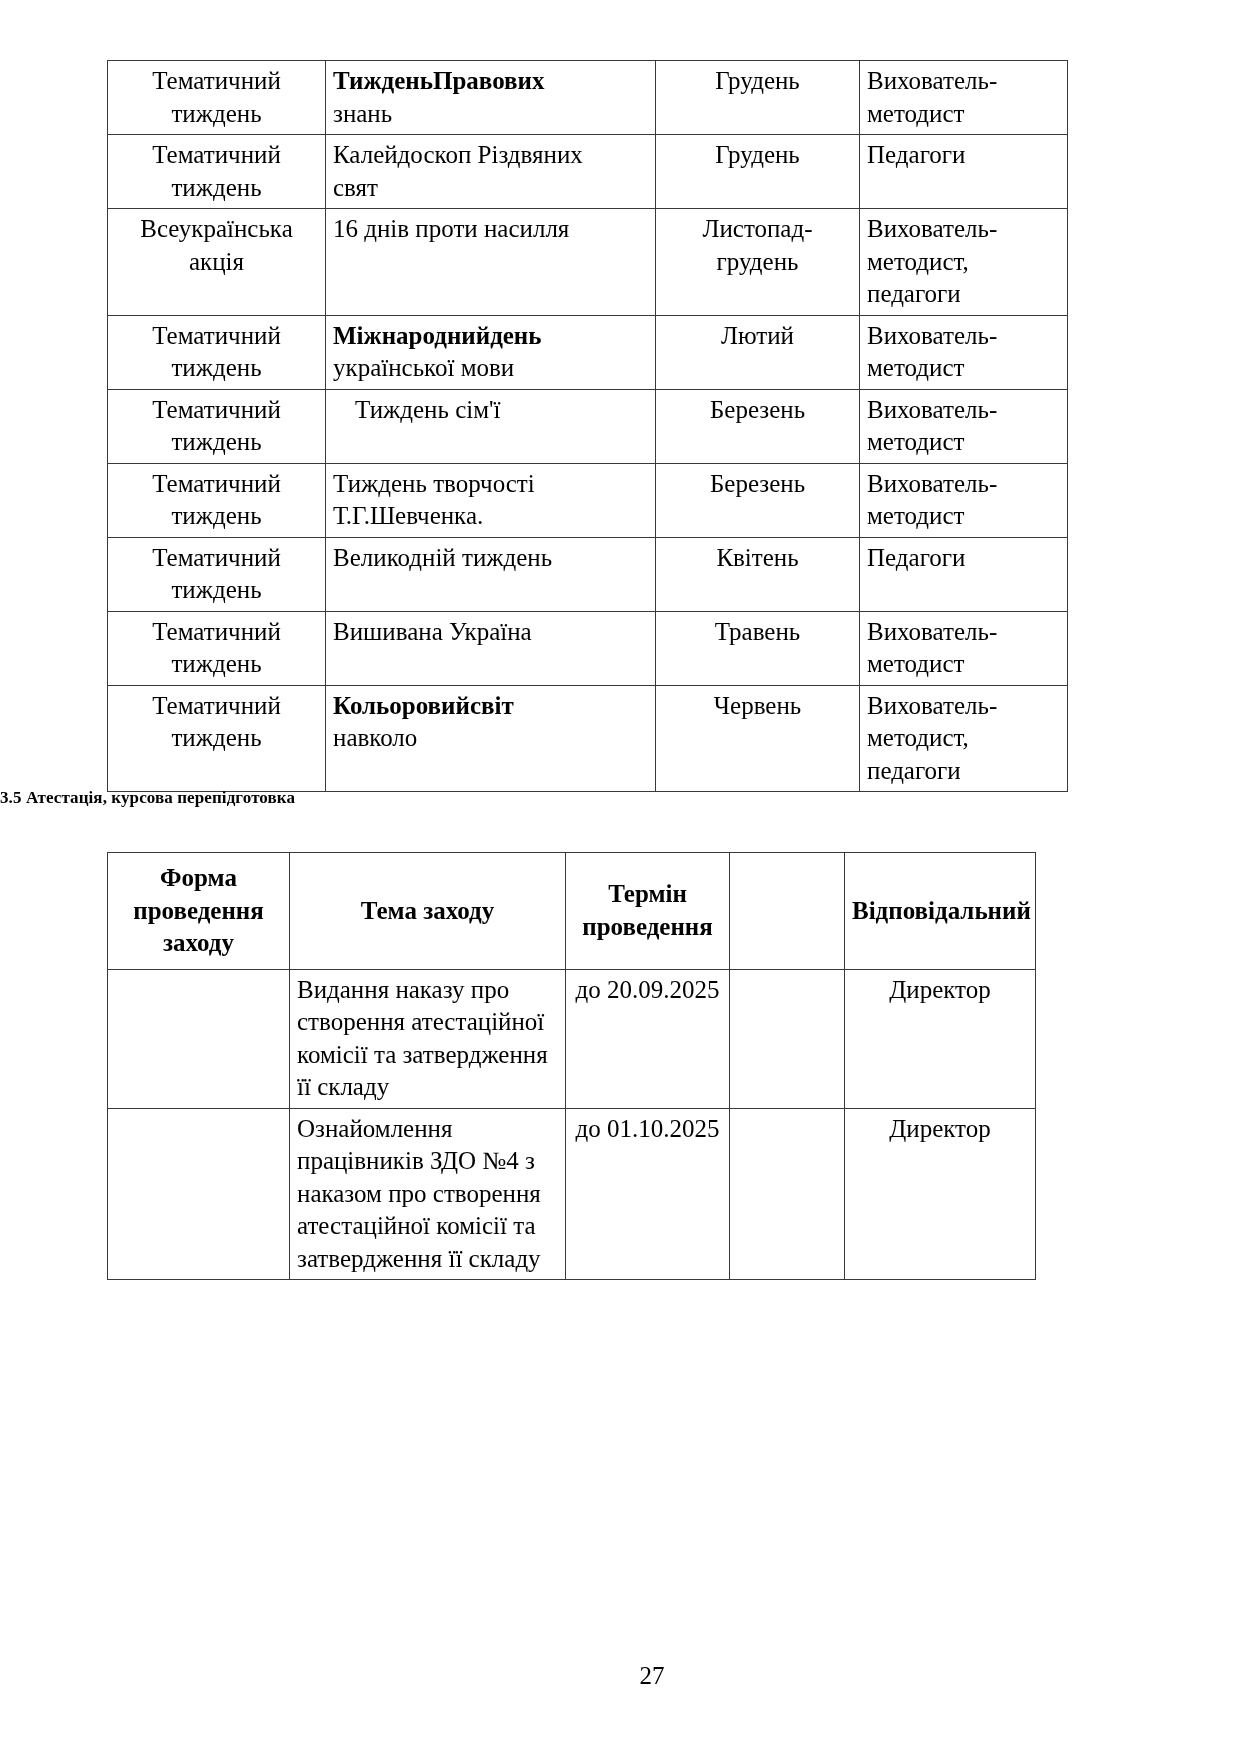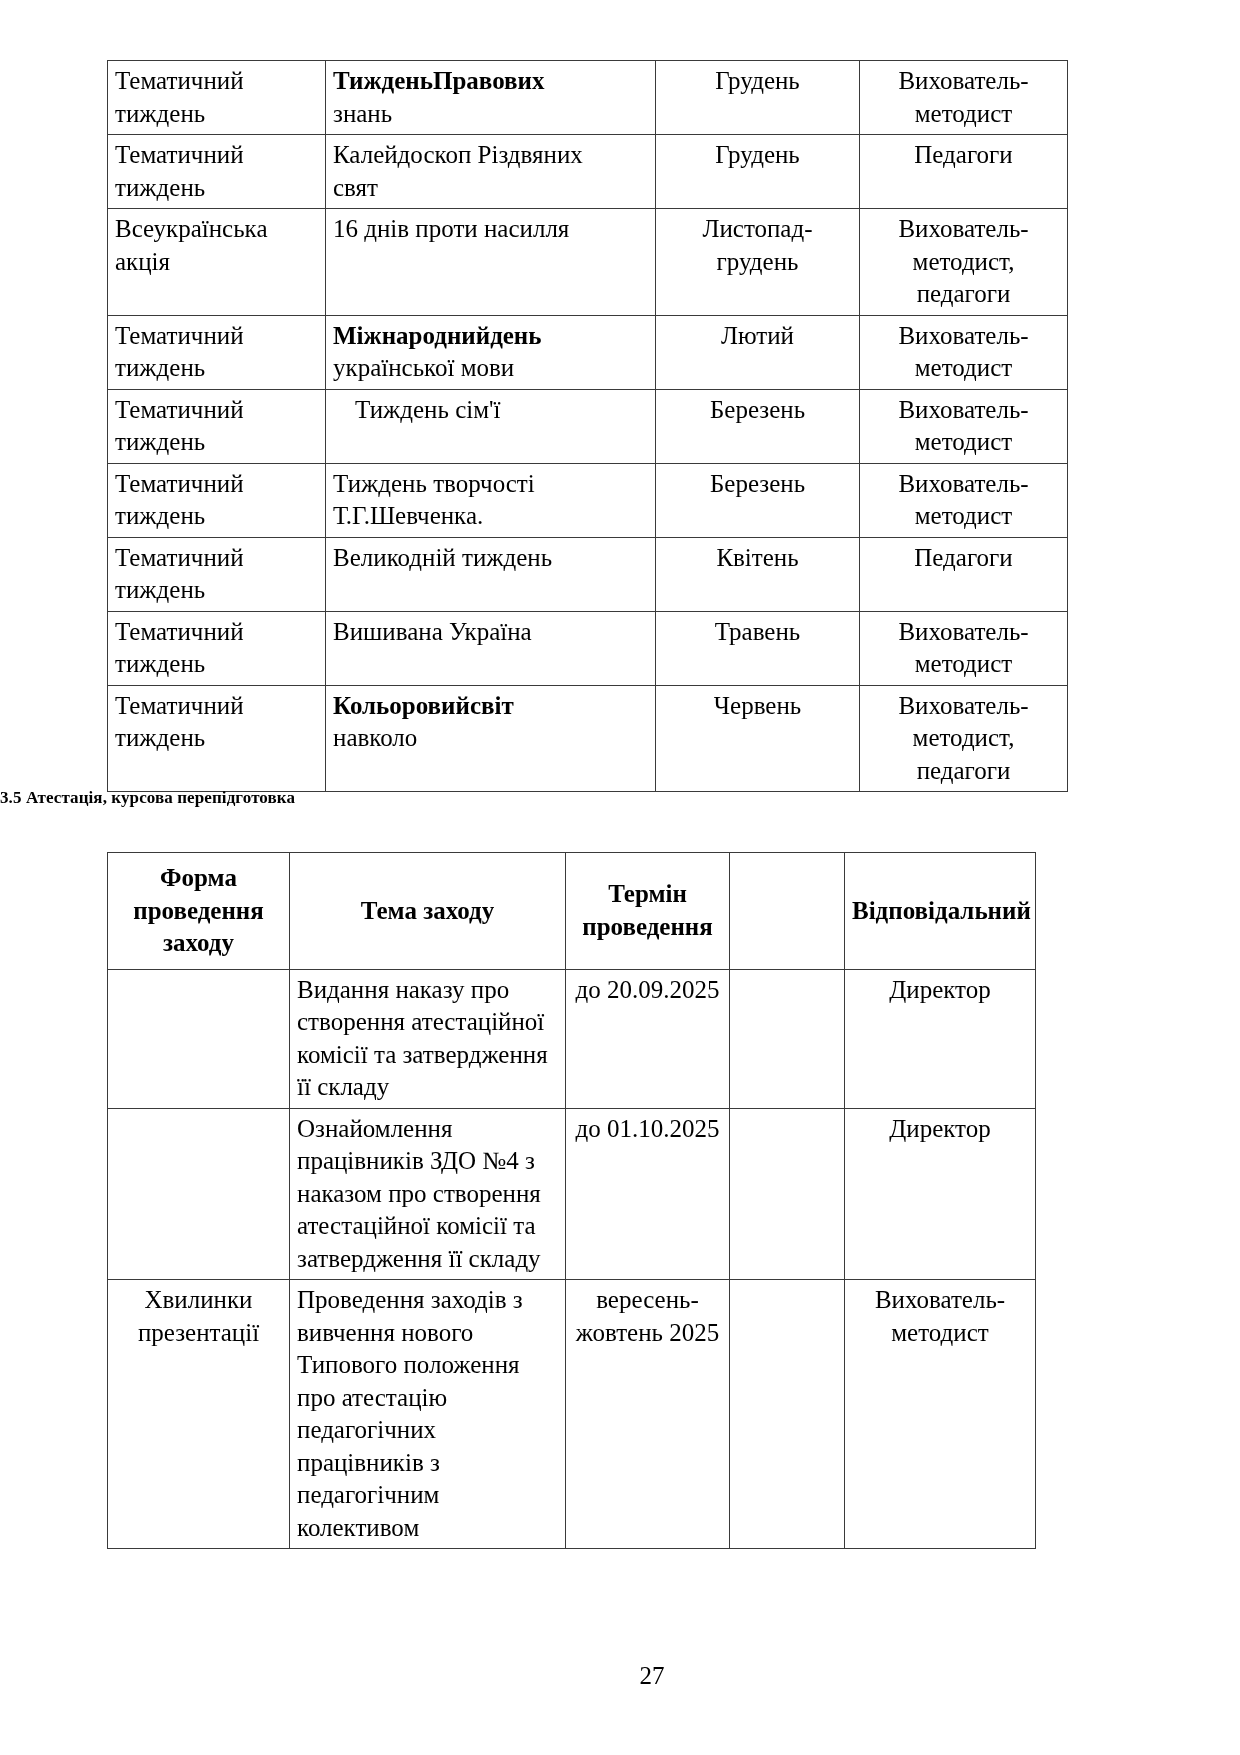--- a/index.html
+++ b/index.html
@@ -37,24 +37,24 @@
     font-weight: normal;
   }
 
   
   #table-activities {
     position: absolute;
     left: 107px;
     top: 60px;
     width: 928px;
   }
-  #table-activities .c0 { width: 218px; }
+  #table-activities .c0 { width: 218px; text-align: center; }
   #table-activities .c1 { width: 330px; text-align: justify; text-align-last: left; }
   #table-activities .c2 { width: 204px; text-align: center; }
-  #table-activities .c3 { width: 208px; text-align: center; margin-top: 40px; }
+  #table-activities .c3 { width: 208px; text-align: left; margin-top: 40px; }
   #table-activities td { height: 33px; }
   #table-activities td > .ln { display: block; }
   
   .justify-line {
     display: block;
     text-align: justify;
     text-align-last: justify;
     font-weight: bold;
   }
 
@@ -308,25 +308,18 @@
         <td class="blank-col"></td>
         <td class="resp-col">Директор</td>
       </tr>
       <tr>
         <td class="form-col"></td>
         <td class="topic-col">Ознайомлення працівників ЗДО №4 з наказом про створення атестаційної комісії та затвердження її складу</td>
         <td class="term-col">до 01.10.2025</td>
         <td class="blank-col"></td>
         <td class="resp-col">Директор</td>
       </tr>
-      <tr>
-        <td class="form-col">Хвилинки презентації</td>
-        <td class="topic-col">Проведення заходів з вивчення нового Типового положення про атестацію педагогічних працівників з педагогічним колективом</td>
-        <td class="term-col">вересень-жовтень 2025</td>
-        <td class="blank-col"></td>
-        <td class="resp-col">Вихователь-методист</td>
-      </tr>
     </tbody>
   </table>
 
   <div id="page-number">27</div>
 
 </div>
 
 </body></html>

